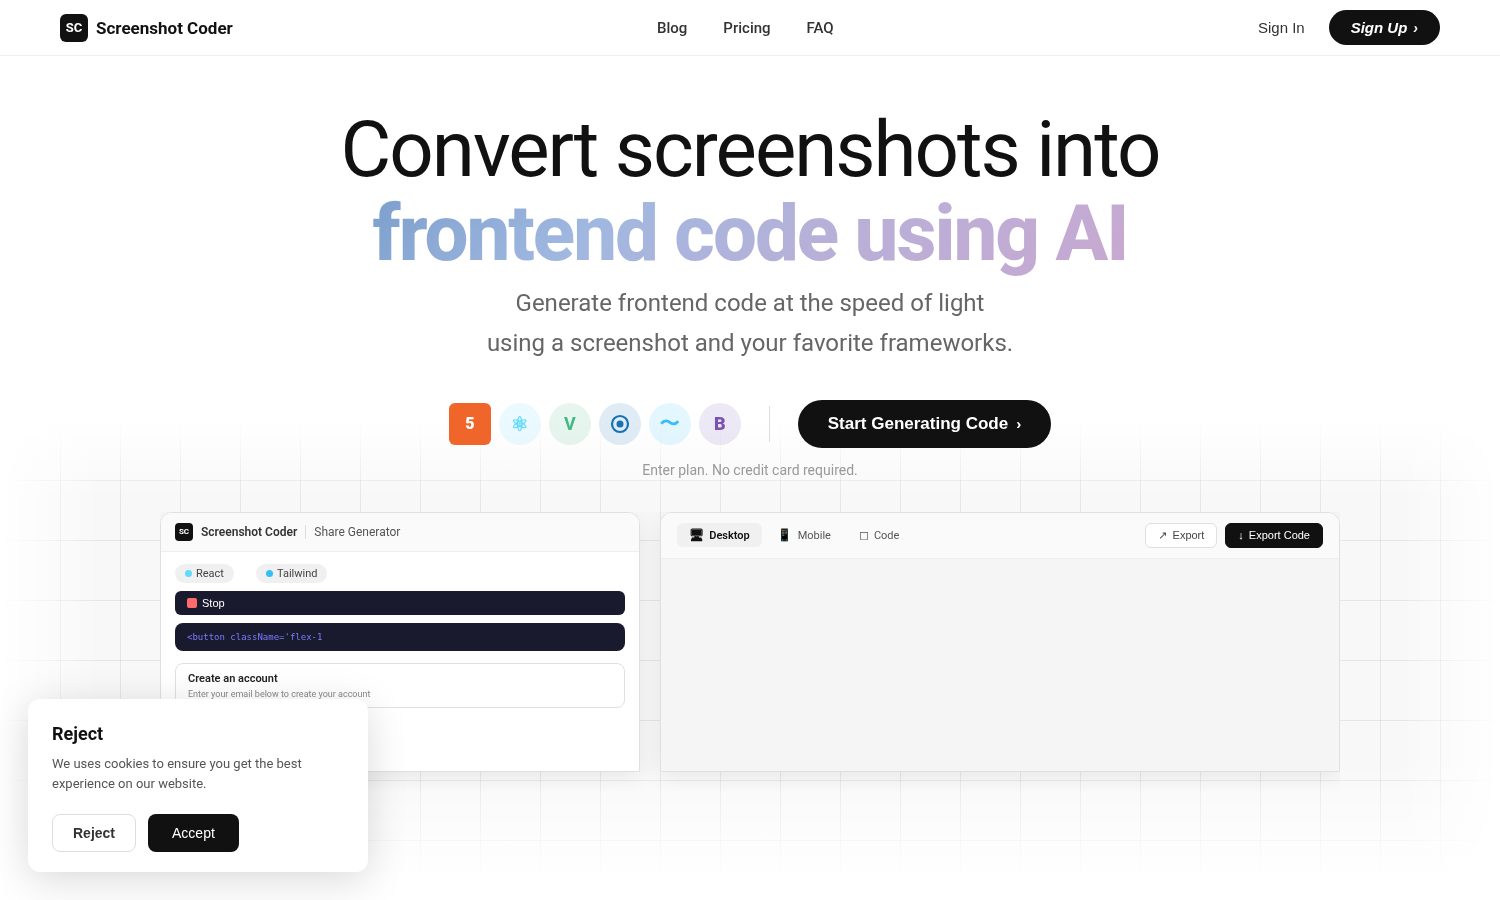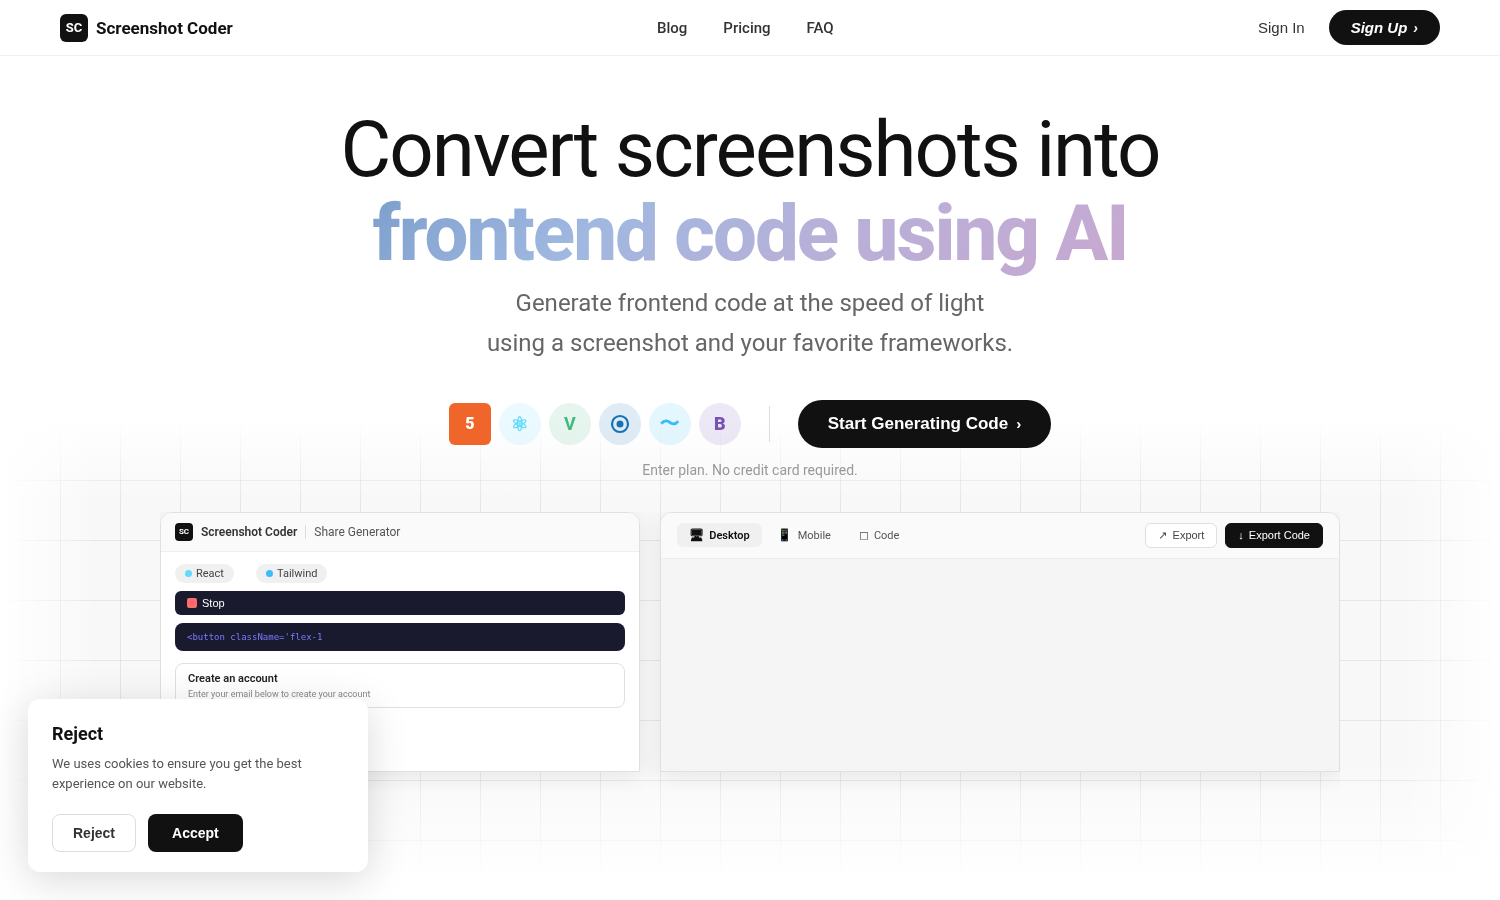--- a/index.html
+++ b/index.html
@@ -510,21 +510,21 @@
       color: #333;
       cursor: pointer;
     }
     .cookie-accept {
       background: #111;
       color: #fff;
       border: none;
       border-radius: 8px;
       padding: 10px 24px;
       font-size: 14px;
-      font-weight: 700;
+      font-weight: 400;
       cursor: pointer;
     }
   </style>
 </head>
 <body>
 
 <nav>
   <div class="nav-logo">
     <div class="logo-icon">
       <span>SC</span>

